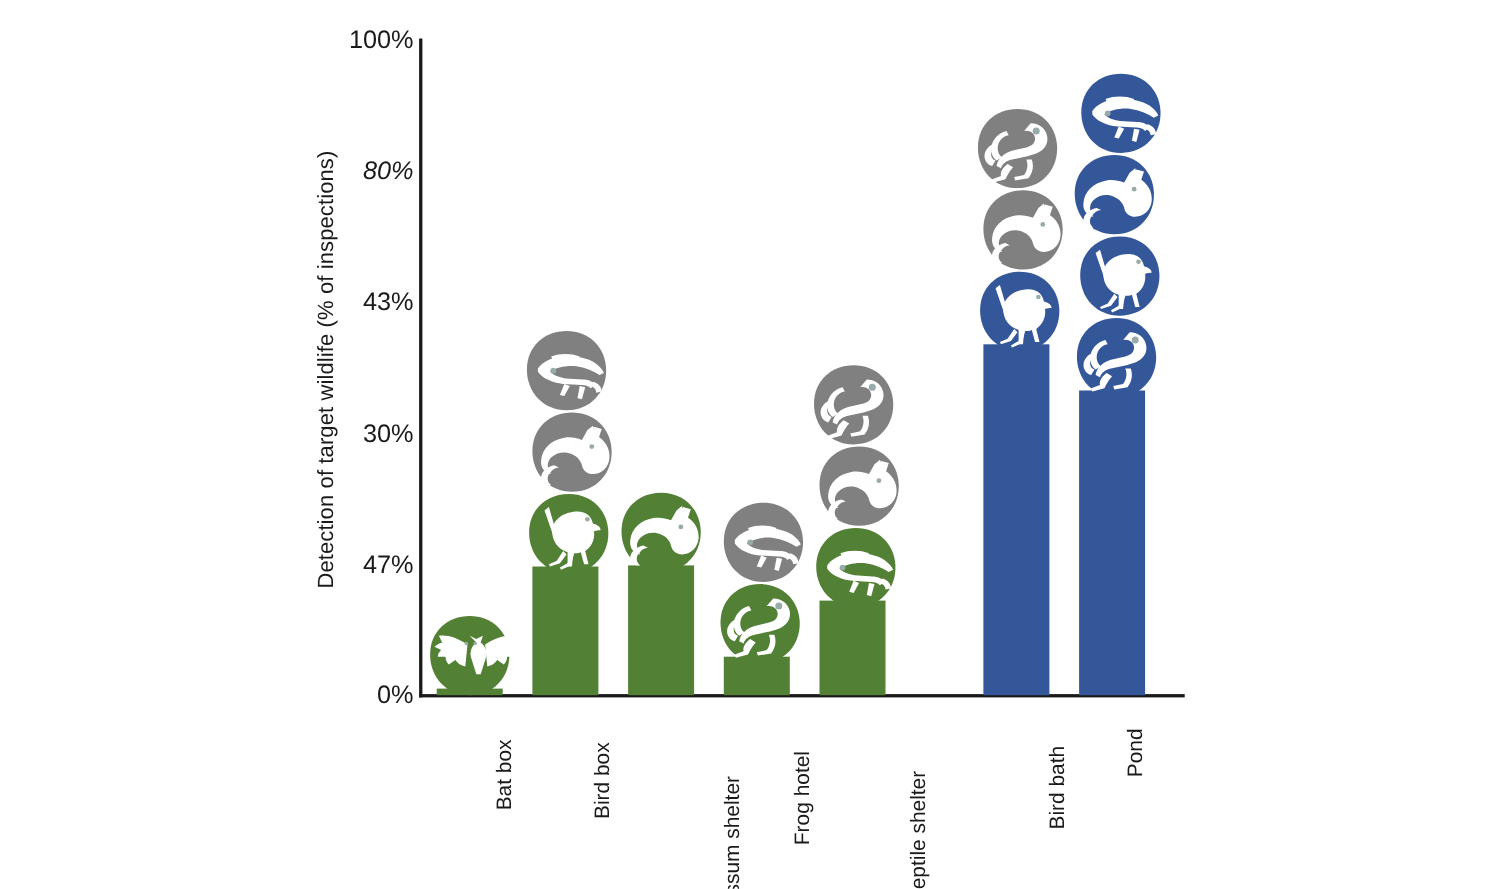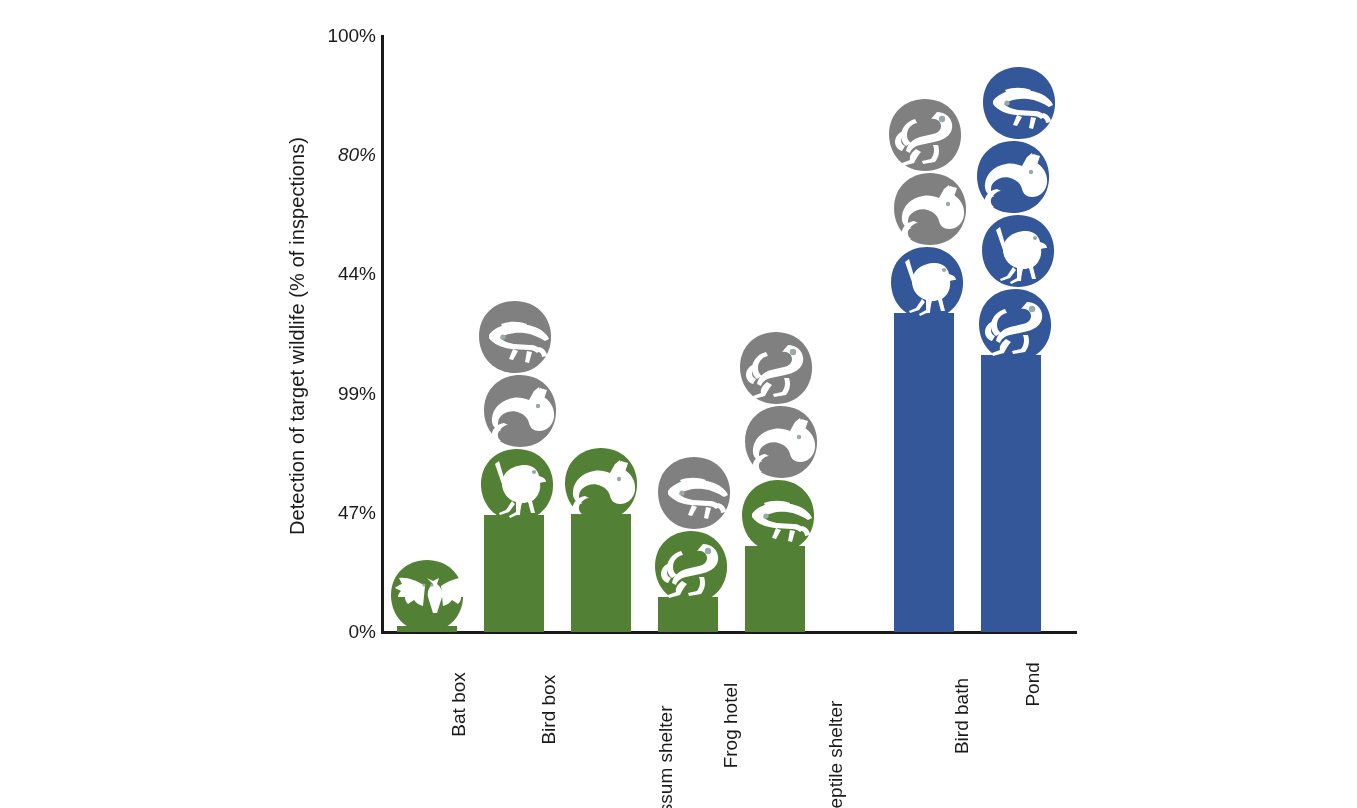--- a/index.html
+++ b/index.html
@@ -23,21 +23,21 @@
 
   
   .axis-line-y{
     position:absolute;left:381px;top:35px;width:3px;height:599px;background:#1a1a1a;
   }
   .axis-line-x{
     position:absolute;left:381px;top:631px;height:3px;background:#1a1a1a;
   }
   .ytick{
     position:absolute;right:0;width:64px;text-align:right;
-    font-size:19px;color:#1a1a1a;transform:translateY(-50%);
+    font-size:23px;color:#1a1a1a;transform:translateY(-50%);
   }
   #ytick-wrap{position:absolute;left:300px;top:0;width:76px;height:808px;}
 
   
   #plot{position:absolute;left:381px;top:36px;width:700px;height:596px;}
   .bar{position:absolute;bottom:0;}
   .bar-green{background:#528035;}
   .bar-blue{background:#34579A;}
 
   
@@ -57,22 +57,22 @@
 </head>
 <body>
 
 <div id="chart-root">
 
   <div class="ylabel">Detection of target wildlife (% of inspections)</div>
 
   <div id="ytick-wrap">
       <div class="ytick" style="top: 632px;">0%</div>
       <div class="ytick" style="top: 512.8px;">47%</div>
-      <div class="ytick" style="top: 393.6px;">99%</div>
-      <div class="ytick" style="top: 274.4px;">44%</div>
+      <div class="ytick" style="top: 393.6px;">30%</div>
+      <div class="ytick" style="top: 274.4px;">43%</div>
       <div class="ytick" style="top: 155.2px; font-style: italic;">80%</div>
       <div class="ytick" style="top: 36px;">100%</div>
     </div>
 
   <div class="axis-line-y"></div>
   <div class="axis-line-x" style="width: 696px;"></div>
 
   <div id="plot">
       <div class="bar bar-green" style="left: 16px; width: 60px; height: 5.96px; background: rgb(82, 128, 53);"></div>
       <div class="icon-stack" style="left: 8px; bottom: -0.04px;">

